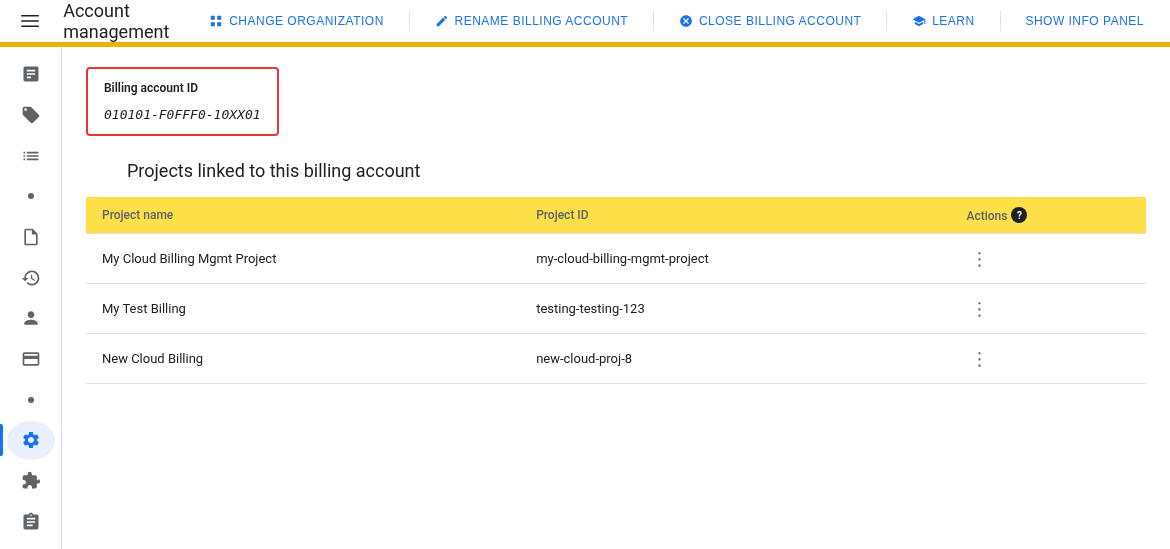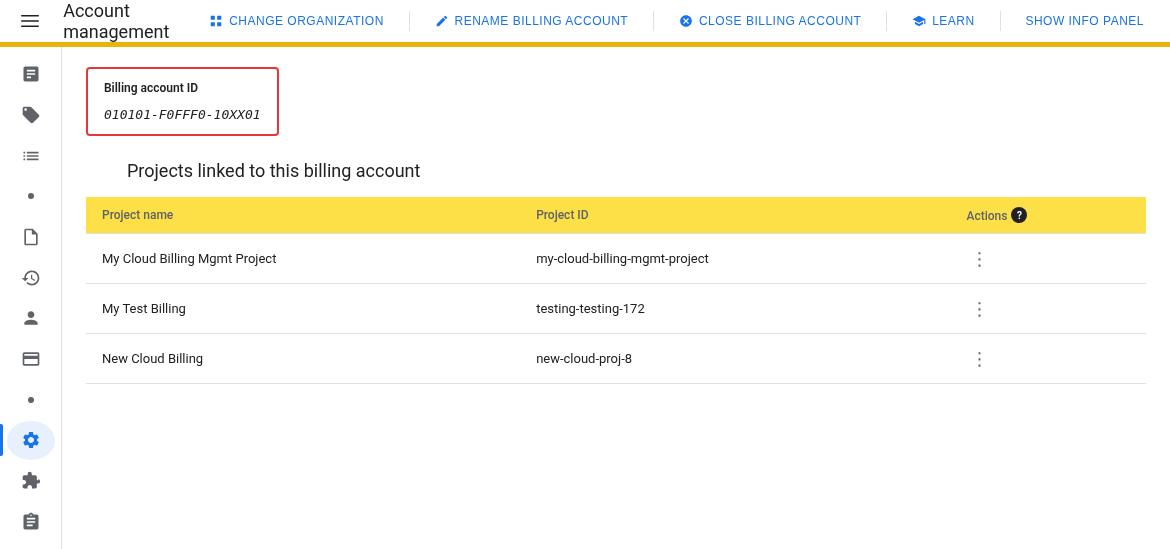--- a/index.html
+++ b/index.html
@@ -334,21 +334,21 @@
       <tbody id="table-body">
       <tr>
     <td>My Cloud Billing Mgmt Project</td>
     <td>my-cloud-billing-mgmt-project</td>
     <td>
       <div class="more-vert">⋮</div>
     </td>
   </tr>
           <tr>
     <td>My Test Billing</td>
-    <td>testing-testing-172</td>
+    <td>testing-testing-123</td>
     <td>
       <div class="more-vert">⋮</div>
     </td>
   </tr>
           <tr>
     <td>New Cloud Billing</td>
     <td>new-cloud-proj-8</td>
     <td>
       <div class="more-vert">⋮</div>
     </td>

